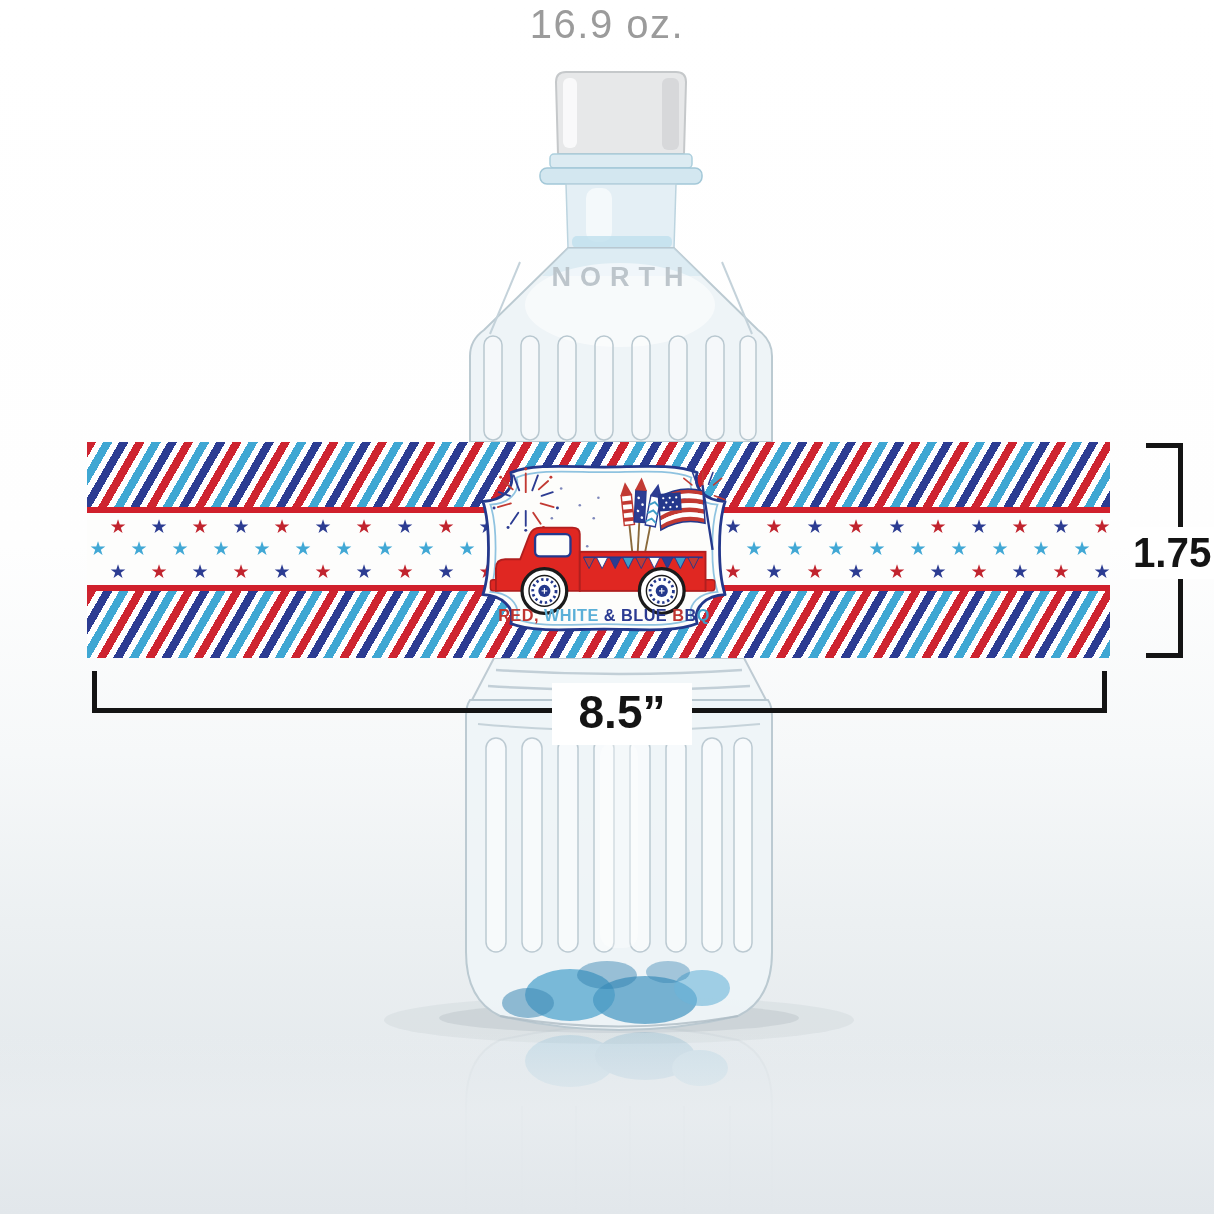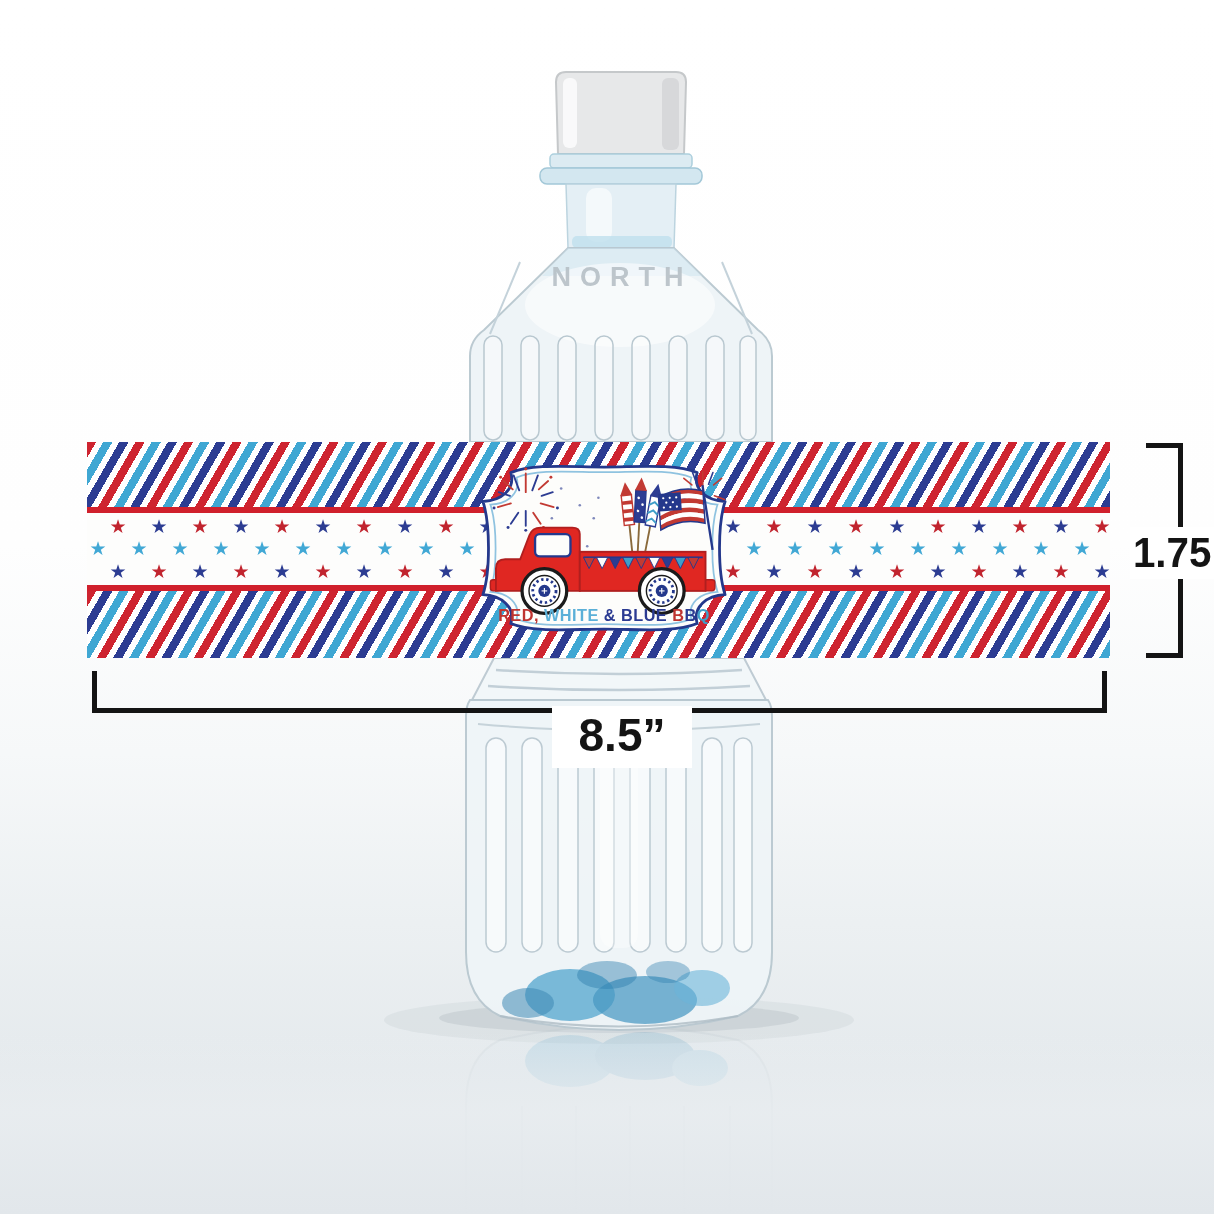--- a/index.html
+++ b/index.html
@@ -42,21 +42,21 @@
   #dim-right-tick-bottom{left:1146px;top:653px;width:37px;height:5px;}
   #dim-height-label{
     left:1130px;top:527px;font-size:42px;font-weight:bold;color:#141414;
     background:#fff;padding:2px 3px;white-space:nowrap;transform:scaleX(.96);transform-origin:left;
   }
   #dim-bottom-line{left:92px;top:708px;width:1015px;height:5px;}
   #dim-bottom-tick-left{left:92px;top:671px;width:5px;height:42px;}
   #dim-bottom-tick-right{left:1102px;top:671px;width:5px;height:42px;}
   #dim-width-label{
     left:552px;top:683px;width:140px;text-align:center;
-    font-size:46px;font-weight:bold;color:#141414;background:#fff;padding:2px 0 6px 0;margin-top:23px;
+    font-size:46px;font-weight:bold;color:#141414;background:#fff;padding:2px 0 6px 0;
   }
 </style>
 </head>
 <body>
 
 <div id="stage">
 
   <svg id="bottle-svg" class="abs" width="1214" height="1214" viewBox="0 0 1214 1214">
 
     <ellipse cx="619" cy="1020" rx="235" ry="24" fill="#a9b3b9" opacity="0.16"></ellipse>
@@ -139,20 +139,21 @@
         <rect x="702" y="738" width="20" height="214" rx="10"></rect>
           <rect x="734" y="738" width="18" height="214" rx="9"></rect>
       </g>
       <rect x="600" y="742" width="38" height="206" rx="14" fill="#ffffff" opacity="0.35"></rect>
       <path d="M500,1016 Q619,1037 738,1016" stroke="#aebcc4" stroke-width="2" fill="none" opacity="0.8"></path>
     </g>
   </svg>
 
   <div id="reflection-fade" class="abs"></div>
 
+  <div id="size-label" class="abs">16.9 oz.</div>
 
   <div id="label-band" class="abs">
     <div id="stripes-top"></div>
     <div id="redline-top"></div>
     <div id="star-zone">
       <div id="star-rows" style="position:absolute;inset:0;">
           <span class="star" style="left: 21.5px; top: 4px; color: rgb(193, 36, 46);">★</span>
           <span class="star" style="left: 62.5px; top: 4px; color: rgb(44, 60, 146);">★</span>
           <span class="star" style="left: 103.5px; top: 4px; color: rgb(193, 36, 46);">★</span>
           <span class="star" style="left: 144.5px; top: 4px; color: rgb(44, 60, 146);">★</span>

